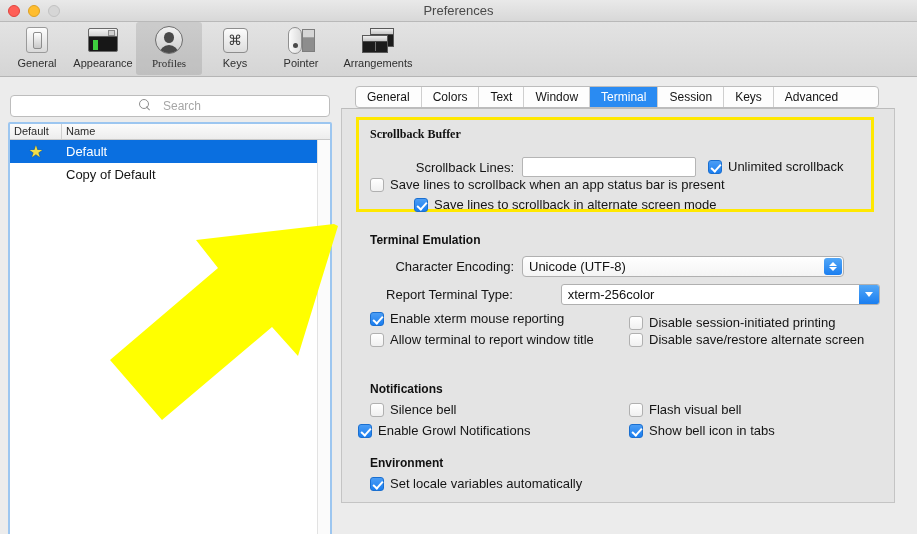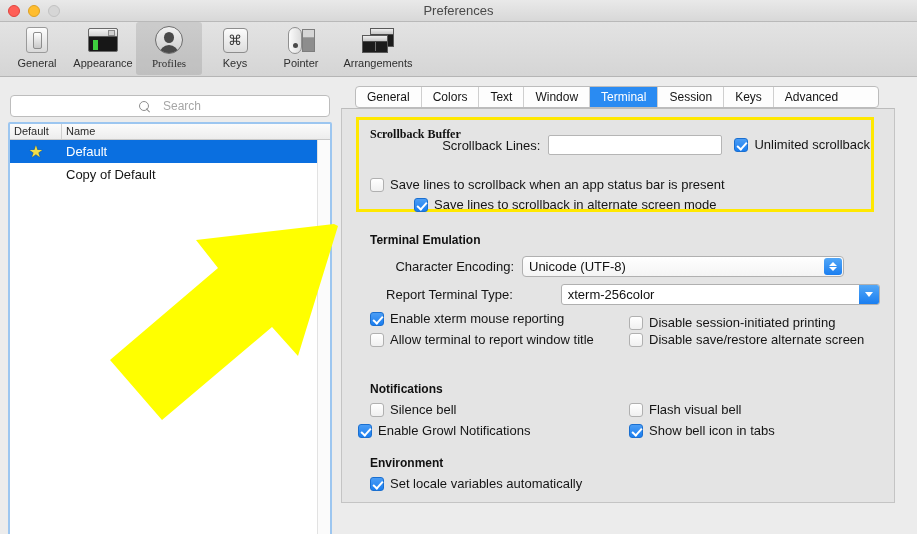--- a/index.html
+++ b/index.html
@@ -99,21 +99,21 @@
     background: linear-gradient(to bottom,#efefef,#c7c7c7); border-bottom:1px solid #4a4a4a; }
   .ic-arr .w2:after { content:""; position:absolute; left:12px; top:6px; bottom:1px; width:1px; background:#6e6e6e; }
 
   
   .leftpane { position: absolute; top: 77px; left: 0; width: 340px; height: 457px; background:#ececec; }
   .searchbox {
     position:absolute; top: 18px; left: 10px; width: 320px; height: 22px;
     background:#fff; border:1px solid #bdbdbd; border-radius: 4px;
     display:flex; align-items:center; justify-content:center;
   }
-  .searchinner { display:flex; align-items:center; gap:13px; }
+  .searchinner { display:flex; gap:13px; }
   .mag { width:11px; height:11px; position:relative; display:inline-block; }
   .mag:before { content:""; position:absolute; left:0; top:0; width:8px; height:8px;
     border:1.4px solid #8e8e8e; border-radius:50%; }
   .mag:after { content:""; position:absolute; left:7px; top:7px; width:4.5px; height:1.4px;
     background:#8e8e8e; transform:rotate(45deg); transform-origin:left center; }
   .searchph { font-size:12px; color:#a6a6a6; }
 
   .listwrap {
     position:absolute; top: 45px; left: 8px; width: 324px; height: 443px;
     border: 2px solid #9cc6f0; border-radius:2px; background:#fff; overflow:hidden;
@@ -296,21 +296,21 @@
     </div>
 
     <div class="contentpanel">
 
       <div class="hlbox"></div>
 
       <div class="row" style="left:28px; top:18px;font-family:Liberation Serif, serif;">
         <span class="sechead">Scrollback Buffer</span>
       </div>
 
-      <div class="row" style="left:28px; top:26px; width:500px;justify-content:flex-end;">
+      <div class="row" style="left:28px; top:48px; width:500px;">
         <span class="lbl" style="width:144px; text-align:right;">Scrollback Lines:</span>
         <div class="textfield" style="width:174px; margin-left:8px;"></div>
         <div class="cbrow" style="margin-left:12px;">
           <span class="cb on"></span>
           <span class="lbl">Unlimited scrollback</span>
         </div>
       </div>
 
       <div class="row cbrow" style="left:28px; top:69px;">
         <span class="cb"></span>

